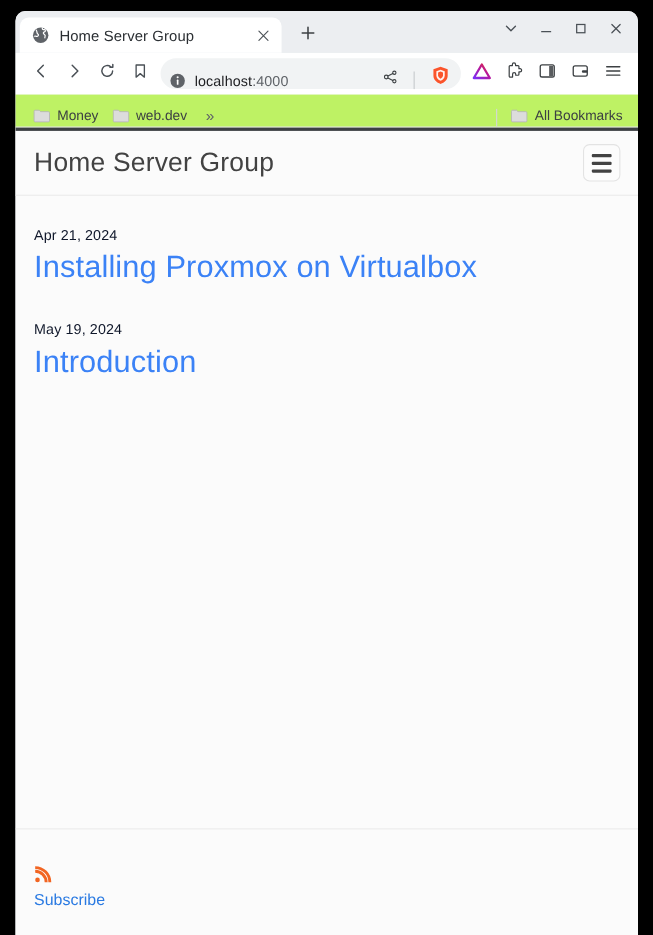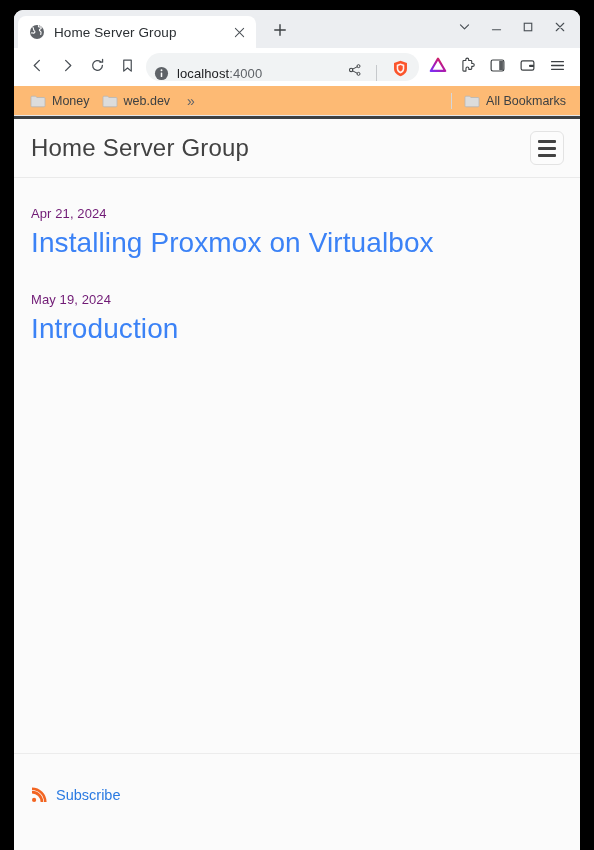--- a/index.html
+++ b/index.html
@@ -129,23 +129,23 @@
     width: 28px; height: 28px;
     display: flex; align-items: center; justify-content: center;
     color: #3c4043;
     flex: 0 0 28px;
     margin-left: 2px;
   }
 
   
   .bookmarks {
     height: 30px;
-    background: #fdba74;
-    display: flex;
-    align-items: center;
+    background: #bef264;
+    display: flex;
+    align-items: flex-end;
     padding: 0 8px 0 10px;
     flex: 0 0 auto;
     border-bottom: 1px solid #e4e6e8;
   }
   .bm {
     display: flex;
     align-items: center;
     gap: 6px;
     padding: 3px 6px;
     border-radius: 4px;
@@ -195,43 +195,44 @@
     align-items: center;
     justify-content: center;
     gap: 4px;
   }
   .menu-bar { width: 18px; height: 3px; background: #424242; border-radius: 1px; }
 
   .post-list { padding: 28px 17px 0 17px; }
   .post { margin-bottom: 33px; }
   .post-date {
     font-size: 13px;
-    color: #701a75;
+    color: #0f172a;
     margin-bottom: 6px;
     letter-spacing: .1px;
   }
   .post-title {
     font-size: 28px;
     color: #3b82f6;
     font-weight: 400;
     letter-spacing: .1px;
     line-height: 1.15;
   }
 
   .site-footer {
     position: absolute;
     left: 0; right: 0; bottom: 0;
     height: 105px;
     border-top: 1px solid #ececec;
     padding: 32px 17px 0 17px;
   }
   .subscribe {
     display: inline-flex;
-    align-items: flex-end;
+    align-items: flex-start;
     gap: 8px;
+    flex-direction: column;
   }
   .rss-icon { width: 17px; height: 17px; display:block; }
   .subscribe-label {
     font-size: 14.5px;
     color: #2a7ae2;
   }
 </style>
 </head>
 <body>
 

